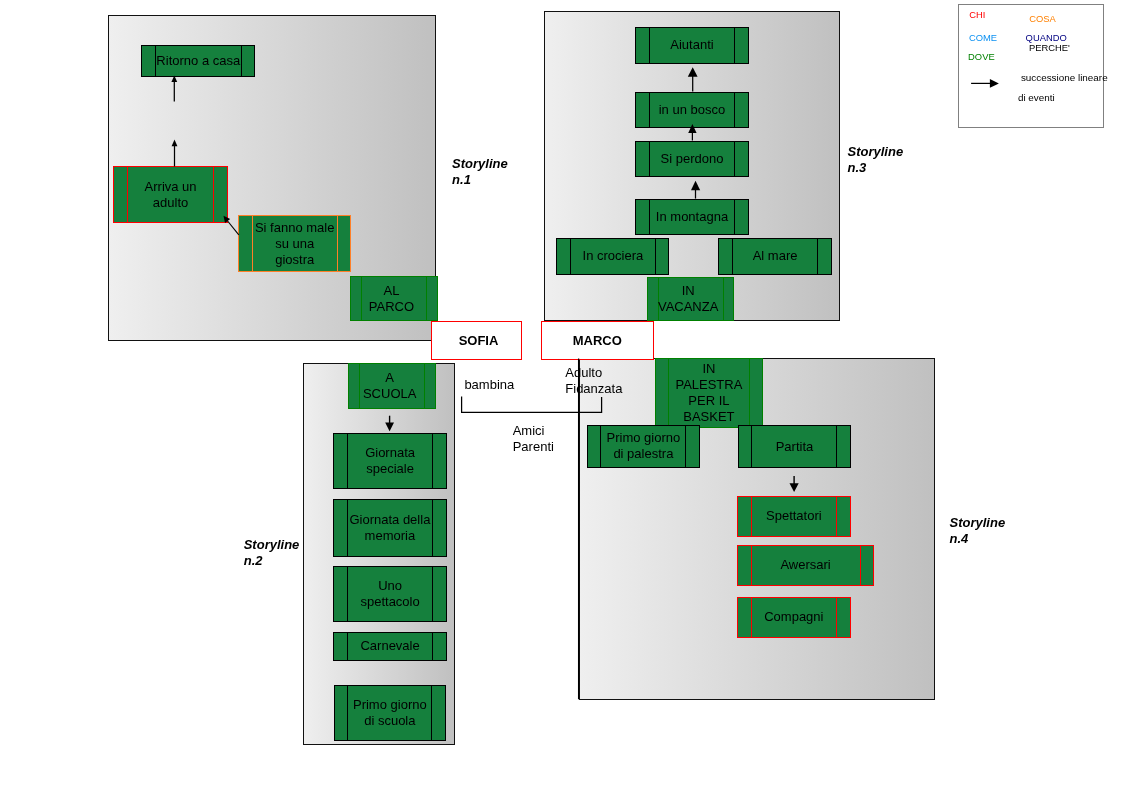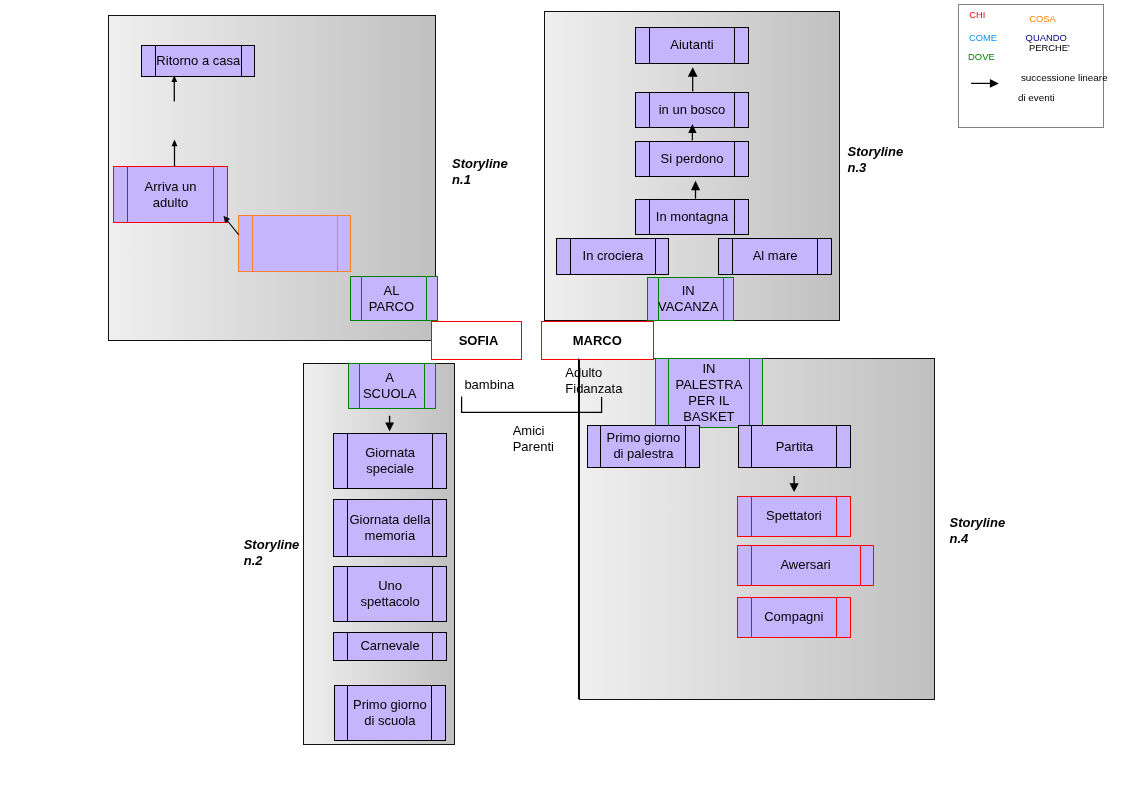--- a/index.html
+++ b/index.html
@@ -8,21 +8,21 @@
        font-family:"Liberation Sans",sans-serif;color:#000;
        -webkit-font-smoothing:antialiased;overflow:hidden;}
   #stage{position:relative;width:1123px;height:794px;}
 
   
   .panel{position:absolute;z-index:1;border:1.5px solid #111;
          background:linear-gradient(to right,#efefef 0%,#c0c0c0 100%);
          box-sizing:border-box;}
 
   
-  .node{position:absolute;z-index:3;background:#c4b5fd;box-sizing:border-box;
+  .node{position:absolute;z-index:3;background:#15803d;box-sizing:border-box;
         border:1.4px solid #000;}
   .node .bar{position:absolute;top:0;bottom:0;width:0;
              border-left:1.4px solid #000;}
   .node .bar.l{left:12.6px;}
   .node .bar.r{right:12.6px;}
   .node .txt{position:absolute;left:12.6px;right:12.6px;top:0;bottom:0;
              display:flex;align-items:center;justify-content:center;
              text-align:center;color:#000;font-size:13px;line-height:16px;
              white-space:pre-line;}
   .node.red{border-color:#ff0000;}
@@ -75,20 +75,23 @@
   </div>
   <div class="node red" style="left:113.2px;top:166.3px;width:114.8px;height:56.6px;">
     <span class="bar l"></span>
     <span class="bar r"></span>
     <span class="txt">Arriva un
 adulto</span>
   </div>
   <div class="node orange" style="left:238.1px;top:215.4px;width:113.2px;height:56.5px;">
     <span class="bar l"></span>
     <span class="bar r"></span>
+    <span class="txt">Si fanno male
+su una
+giostra</span>
   </div>
   <div class="node green place" style="left:349.9px;top:275.8px;width:87.8px;height:45.5px;">
     <span class="bar l"></span>
     <span class="bar r"></span>
     <span class="txt">AL
 PARCO</span>
   </div>
 
   <div class="panel" style="left:544.2px;top:11.2px;width:296.1px;height:310.1px;"></div>
   <div class="slabel" style="left:847.5px;top:143.8px;">Storyline

